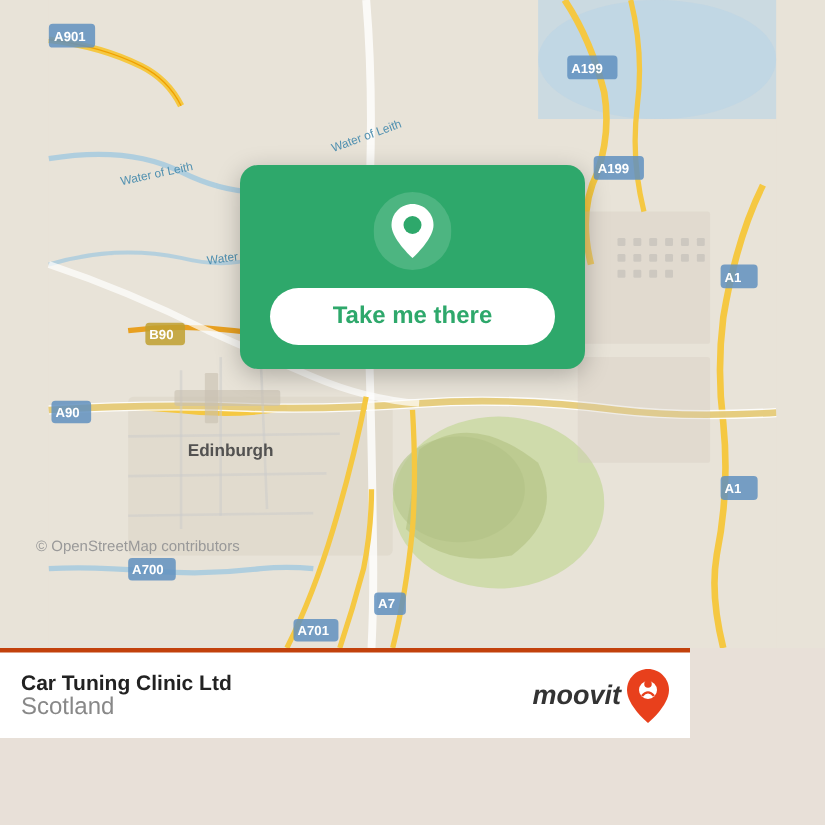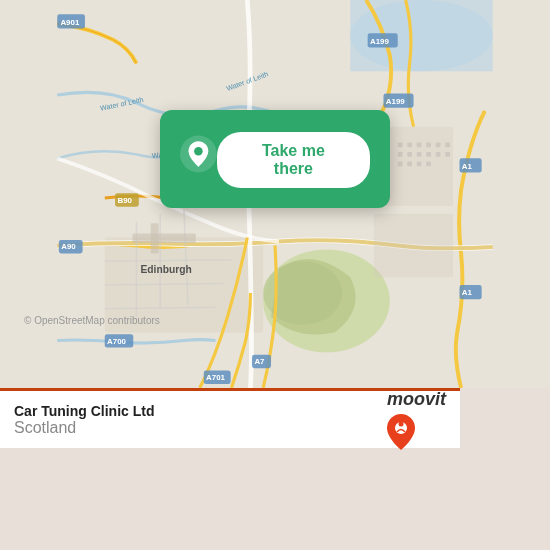--- a/index.html
+++ b/index.html
@@ -8,21 +8,21 @@
       height: 550px;
       overflow: hidden;
       font-family: Arial, sans-serif;
       position: relative;
       background: #e8e0d8;
     }
 
     
     .map-container {
       width: 550px;
-      height: 388px;
+      height: 432px;
       position: relative;
       overflow: hidden;
       background-color: #e8e3d8;
     }
 
     
     .map-svg {
       position: absolute;
       top: 0; left: 0;
       width: 100%; height: 100%;
@@ -30,21 +30,21 @@
 
     
     .location-card {
       position: absolute;
       top: 110px;
       left: 160px;
       width: 230px;
       background: #2ea86b;
       border-radius: 12px;
       display: flex;
-      flex-direction: row;
+      flex-direction: column;
       align-items: center;
       padding: 18px 20px 16px;
       box-shadow: 0 4px 16px rgba(0,0,0,0.25);
       z-index: 10;
     }
 
     .location-pin-icon {
       width: 52px;
       height: 52px;
       margin-bottom: 12px;
@@ -95,23 +95,22 @@
       font-size: 10px;
       color: #999;
       position: absolute;
       bottom: 62px;
       left: 24px;
     }
 
     
     .moovit-logo {
       display: flex;
-      align-items: flex-start;
+      align-items: center;
       gap: 4px;
-      flex-direction: column;
     }
 
     .moovit-text {
       font-size: 18px;
       font-weight: 700;
       color: #333;
       font-style: italic;
     }
 
     .moovit-pin {

